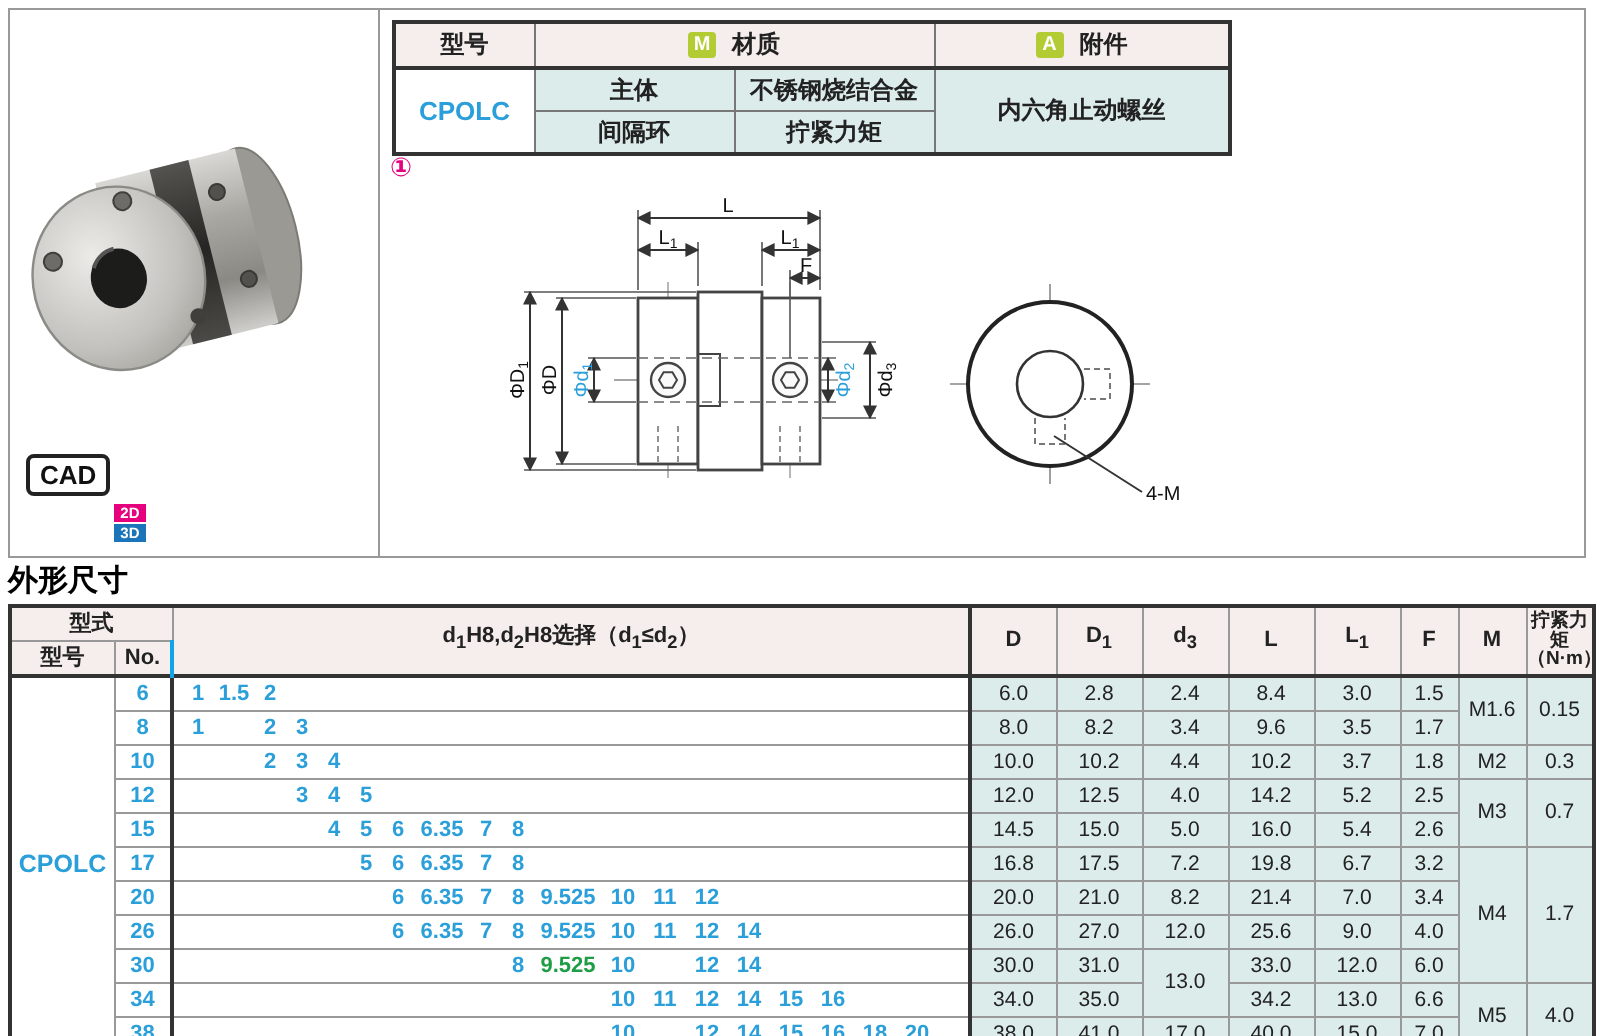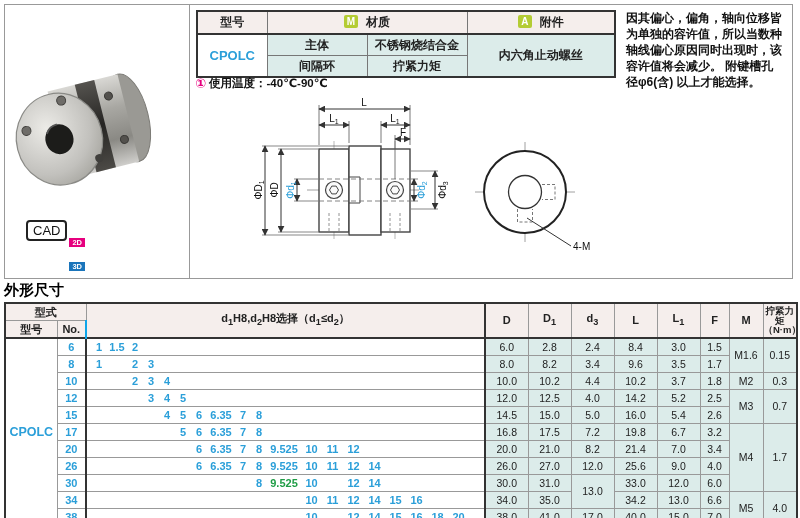--- a/index.html
+++ b/index.html
@@ -9,22 +9,22 @@
   html,body{margin:0;padding:0;background:#fff;}
   .page{position:relative;width:800px;height:518px;background:#fff;overflow:hidden;
         font-family:"Liberation Sans","DejaVu Sans",sans-serif;color:#222;}
 
   
   .photo-box{position:absolute;left:4px;top:4px;width:185px;height:273px;border:1px solid #999;background:#fff;}
   .content-box{position:absolute;left:189px;top:4px;width:602px;height:273px;border:1px solid #999;background:#fff;}
 
   
   .cad{position:absolute;left:8px;bottom:7px;display:flex;align-items:center;gap:2px;cursor:pointer;}
-  .cad-label{border:2px solid #222;border-radius:4px;padding:0 5px;font-weight:normal;font-size:13px;line-height:17px;background:#fff;color:#111;margin-left:13px;}
-  .cad-stack{display:inline-flex;flex-direction:column;gap:15px;margin-top:48px;}
+  .cad-label{border:2px solid #222;border-radius:4px;padding:0 5px;font-weight:bold;font-size:13px;line-height:17px;background:#fff;color:#111;}
+  .cad-stack{display:inline-flex;flex-direction:column;gap:1px;margin-top:48px;}
   .b2d,.b3d{display:block;color:#fff;font-size:7.5px;font-weight:bold;line-height:9px;padding:0 3px;}
   .b2d{background:var(--badge-magenta);}
   .b3d{background:var(--badge-blue);}
 
   
   .spec-table{position:absolute;left:6px;top:5px;border-collapse:collapse;border:2px solid #333;table-layout:fixed;}
   .spec-table th,.spec-table td{border:1px solid #777;font-size:12px;font-weight:bold;text-align:center;padding:0;overflow:hidden;}
   .spec-table th{background:var(--pink-bg);height:21px;}
   .spec-table td{height:20px;background:var(--cyan-bg);}
   .spec-table td.model{background:#fff;color:var(--accent-blue);font-size:13px;}
@@ -138,21 +138,20 @@
       </tr>
       <tr>
         <td>间隔环</td>
         <td>拧紧力矩</td>
       </tr>
     </tbody>
       </table>
 
     <div class="note">
       <span class="circ">①</span>
-      <span>使用温度：-40℃-90℃</span>
     </div>
 
     <svg viewBox="0 0 218 178" style="position:absolute;left:62px;top:90px;width:218px;height:178px">
       <defs>
         <marker id="ar" viewBox="0 0 10 10" refX="9" refY="5" markerWidth="7" markerHeight="7" orient="auto-start-reverse">
           <path d="M0,0 L10,5 L0,10 z" fill="#333"></path>
         </marker>
       </defs>
 
       <line x1="55" y1="95" x2="170" y2="95" stroke="#888" stroke-width="0.8" stroke-dasharray="12 3 2 3"></line>
@@ -220,21 +219,20 @@
       <line x1="10" y1="79" x2="112" y2="79" stroke="#888" stroke-width="0.8" stroke-dasharray="10 3 2 3"></line>
       <line x1="60" y1="29" x2="60" y2="131" stroke="#888" stroke-width="0.8" stroke-dasharray="10 3 2 3"></line>
       <circle cx="60" cy="79" r="41" fill="#fff" stroke="#222" stroke-width="2"></circle>
       <circle cx="60" cy="79" r="16.5" fill="#fff" stroke="#333" stroke-width="1.3"></circle>
       <path d="M77,71.5 h13 v15 h-13" fill="none" stroke="#777" stroke-width="1" stroke-dasharray="3 2"></path>
       <path d="M52.5,96 v13 h15 v-13" fill="none" stroke="#777" stroke-width="1" stroke-dasharray="3 2"></path>
       <line x1="62" y1="105" x2="106" y2="133" stroke="#333" stroke-width="1"></line>
       <text class="dim-label" x="108" y="137" font-size="11">4-M</text>
     </svg>
 
-    <div class="desc">因其偏心，偏角，轴向位移皆为单独的容许值，所以当数种轴线偏心原因同时出现时，该容许值将会减少。 附键槽孔径φ6(含) 以上才能选择。</div>
   </div>
 
   <div class="section-title">外形尺寸</div>
 
   <table class="dims">
     <colgroup>
       <col style="width:52px">
         <col style="width:29px">
         <col style="width:399px">
       <col style="width:43px">

